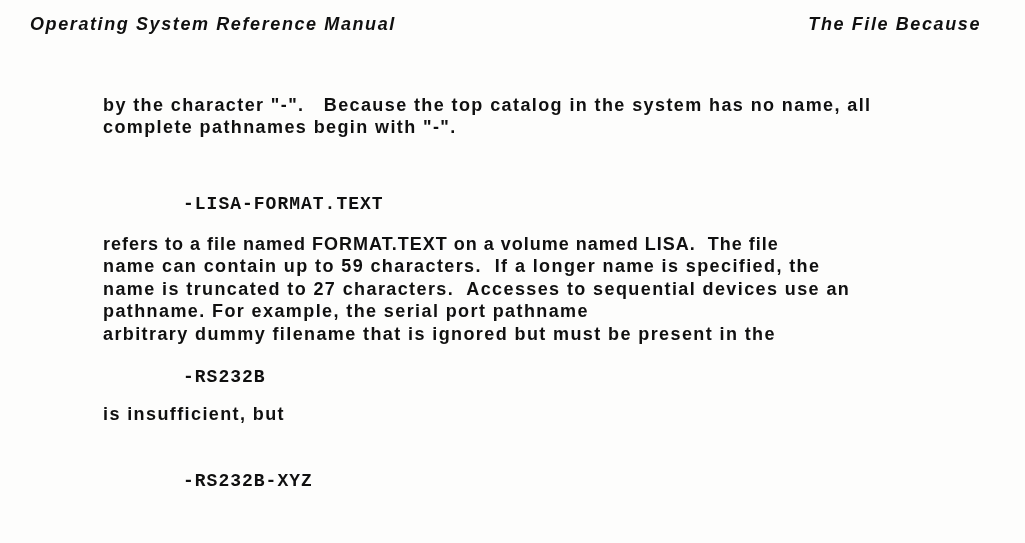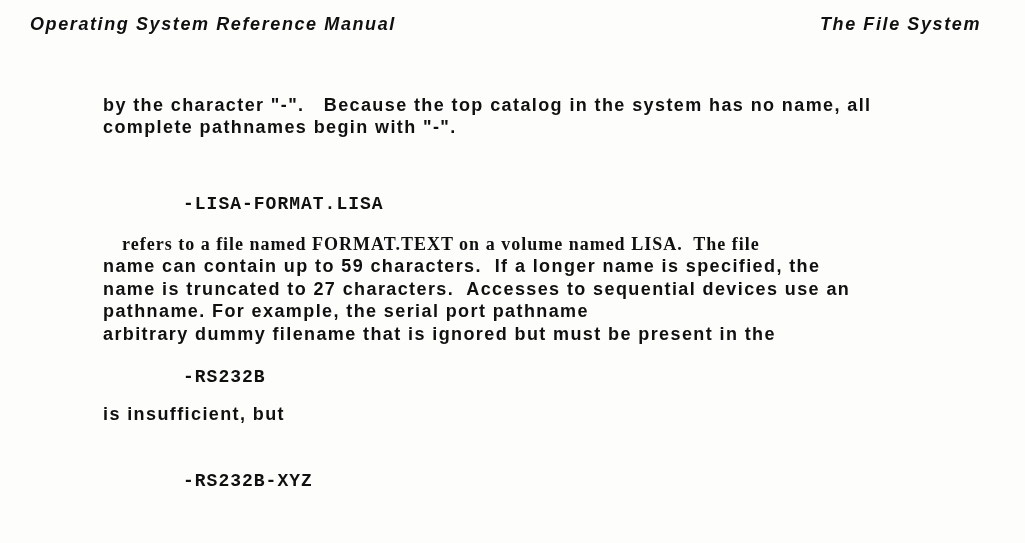--- a/index.html
+++ b/index.html
@@ -25,48 +25,47 @@
   .block{
     position:absolute;
     left:103px;
     font-weight:bold;
     font-size:18px;
     letter-spacing:1.4px;
     line-height:22.4px;
   }
   .line{white-space:pre;}
   .mono{
-    font-family:Liberation Serif, serif;
+    font-family:Liberation Sans, sans-serif;
     letter-spacing:1px;
-    margin-left:19px;
   }
   .code{
     left:183px;
     font-family:"Liberation Mono","DejaVu Sans Mono",monospace;
     letter-spacing:1px;
   }
 </style>
 </head>
 <body>
 
 <div class="page">
 
   <div class="running-header">
     <span>Operating System Reference Manual</span>
-    <span>The File System</span>
+    <span>The File Because</span>
   </div>
 
   <div class="block" style="top:94px">
     <div class="line">by the character "-".   Because the top catalog in the system has no name, all</div>
     <div class="line">complete pathnames begin with "-".</div>
   </div>
 
 
   <div class="block code" style="top:193px">
-    <div class="line">-LISA-FORMAT.LISA</div>
+    <div class="line">-LISA-FORMAT.TEXT</div>
   </div>
 
   <div class="block" style="top:233px">
     <div class="line mono">refers to a file named FORMAT.TEXT on a volume named LISA.  The file</div>
     <div class="line">name can contain up to 59 characters.  If a longer name is specified, the</div>
     <div class="line">name is truncated to 27 characters.  Accesses to sequential devices use an</div>
     <div class="line">pathname. For example, the serial port pathname</div>
     <div class="line">arbitrary dummy filename that is ignored but must be present in the</div>
   </div>
 

